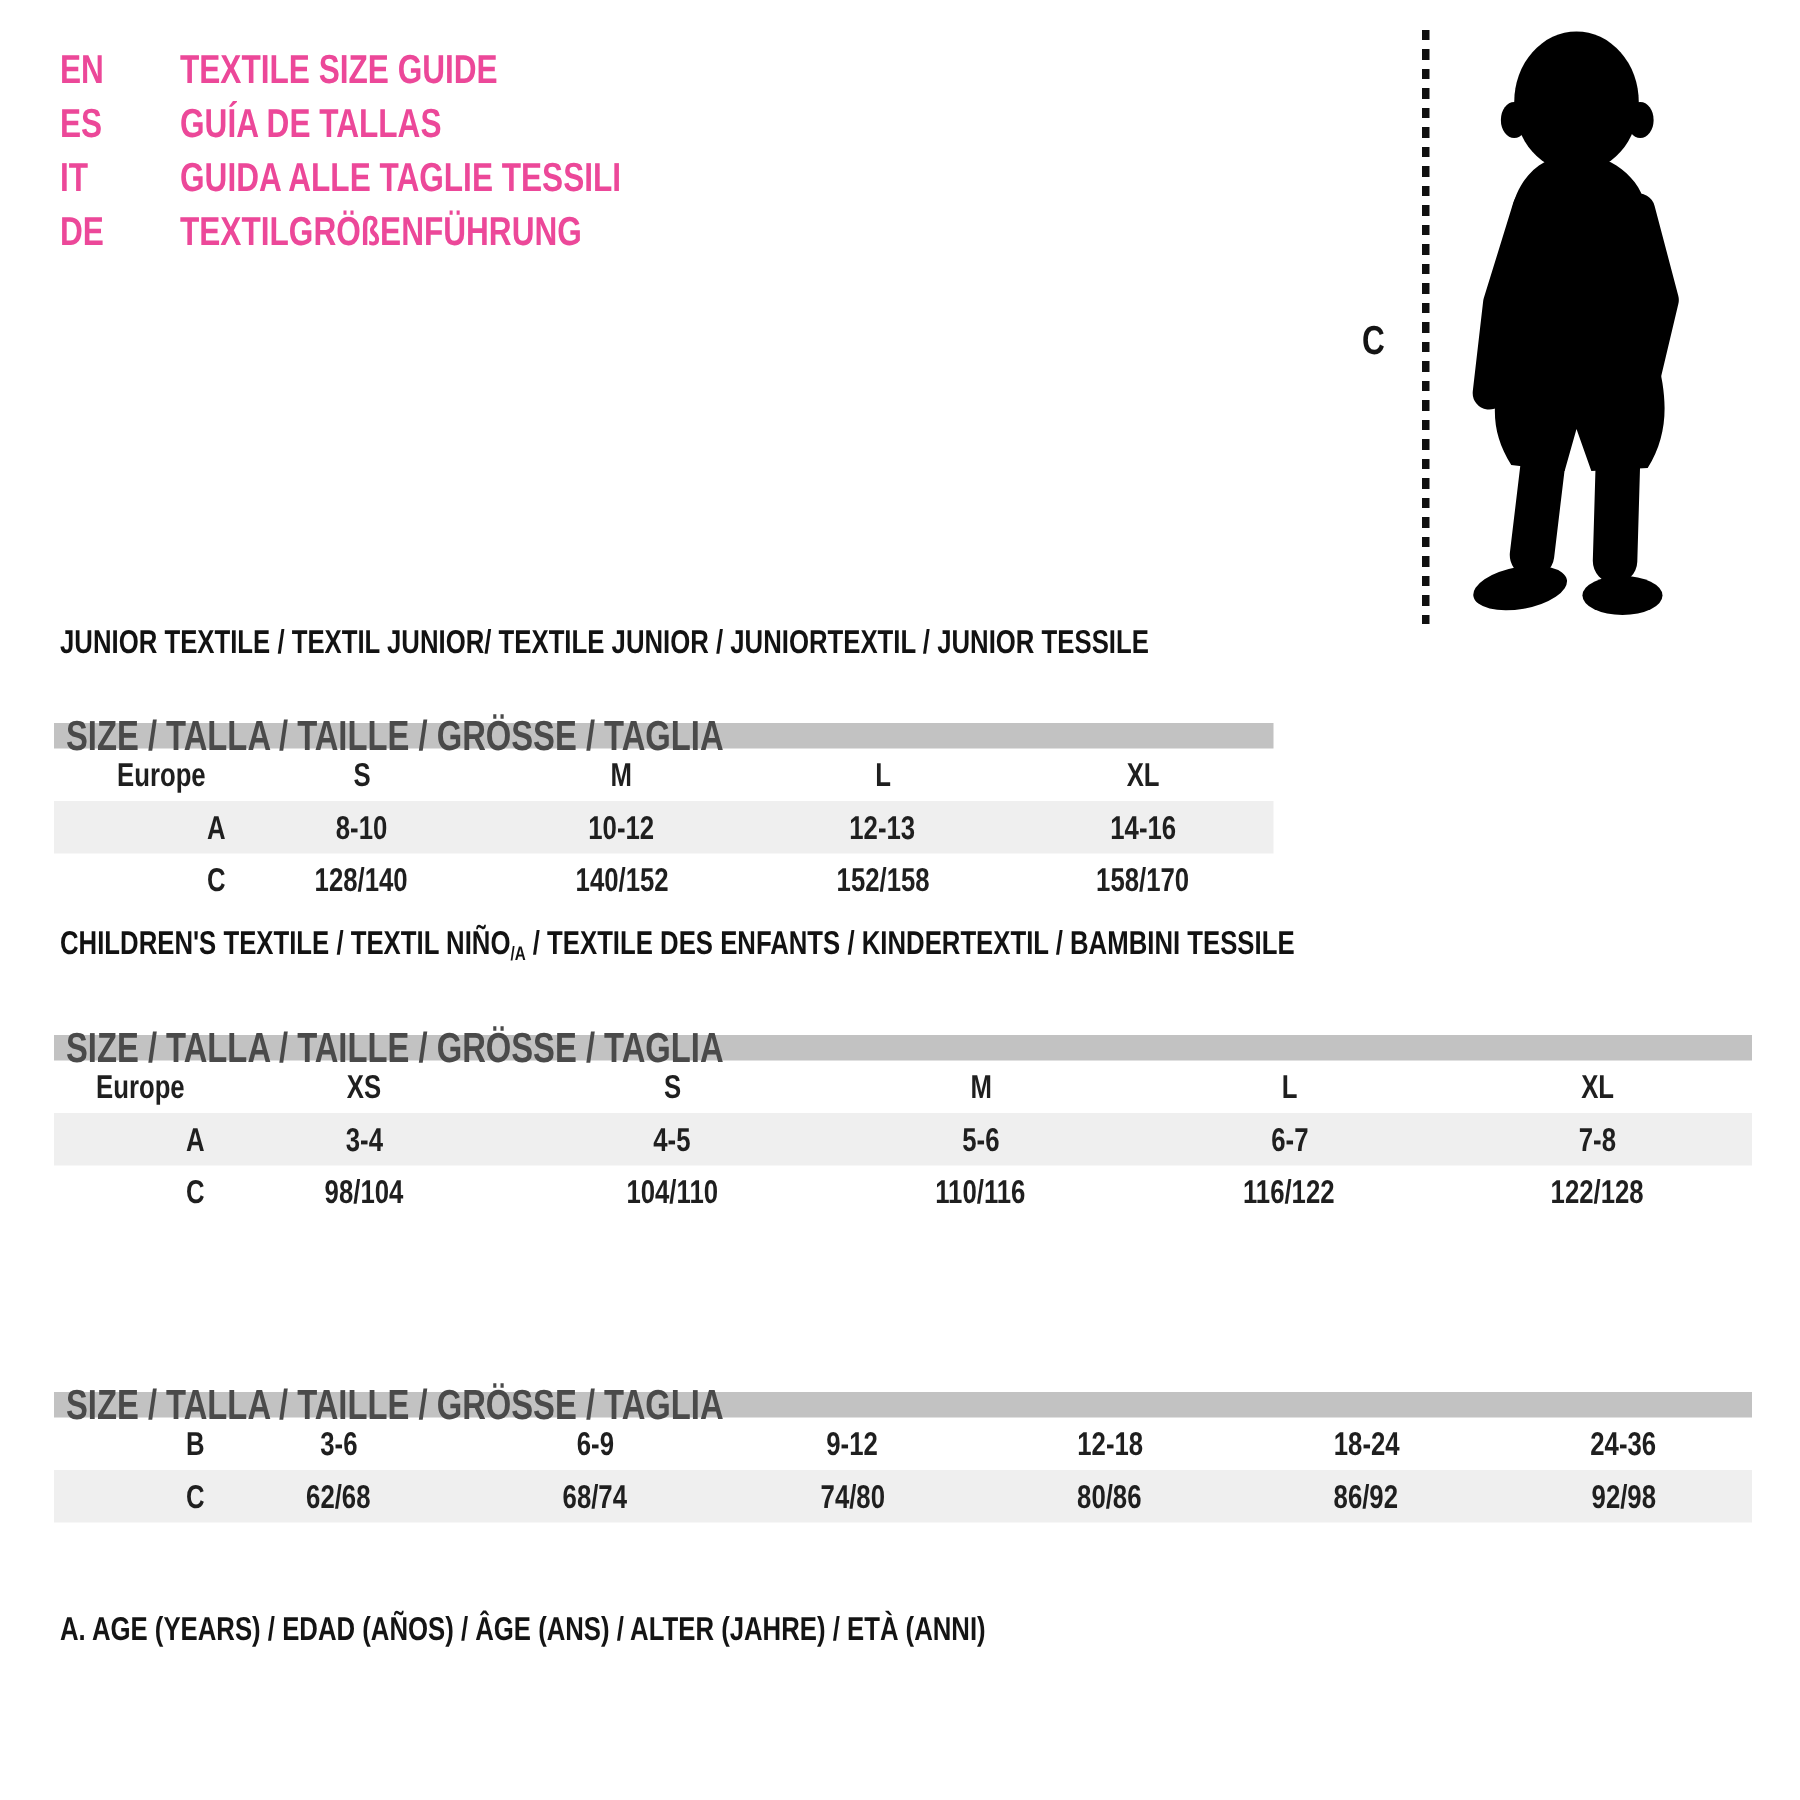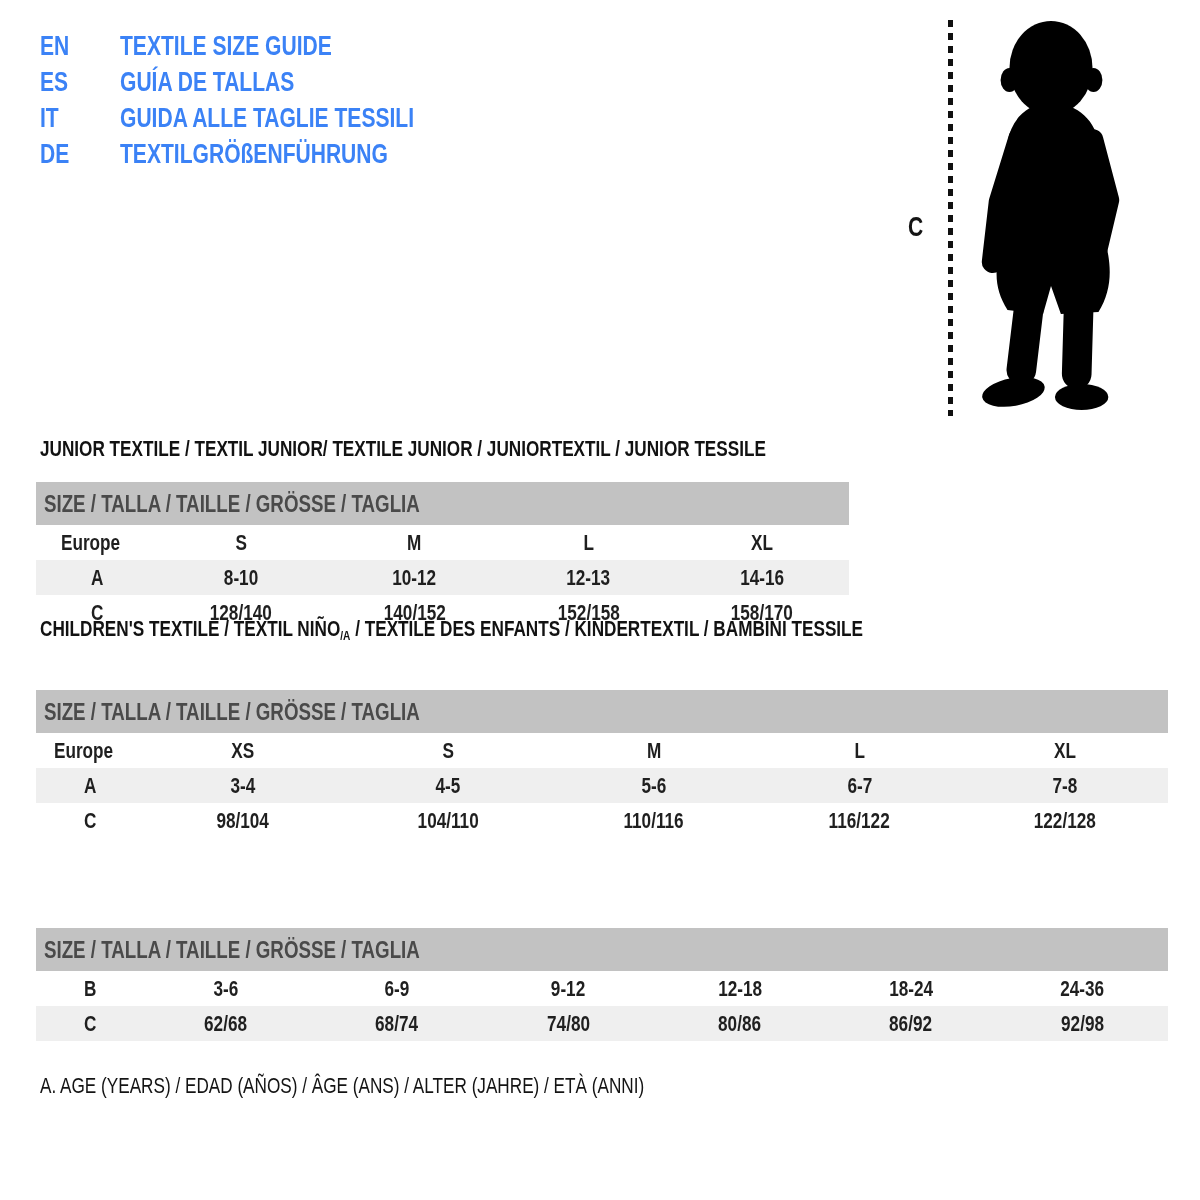--- a/index.html
+++ b/index.html
@@ -15,54 +15,54 @@
     position:relative;width:1200px;height:1200px;background:#fff;
     font-family:"Liberation Sans","DejaVu Sans",sans-serif;
     color:var(--ink);overflow:hidden;
   }
   
   .sx{display:inline-block;transform:scaleX(0.78);transform-origin:0 50%;white-space:nowrap;}
   .sxc{display:inline-block;transform:scaleX(0.78);transform-origin:50% 50%;white-space:nowrap;}
 
   
   .langs{position:absolute;left:40px;top:28px;}
-  .lang-row{display:flex;height:36px;align-items:center;font-size:27px;font-weight:700;color:#3b82f6;}
+  .lang-row{display:flex;height:36px;align-items:center;font-size:27px;font-weight:700;color:#ec4899;}
   .lang-code{width:80px;flex:0 0 80px;}
   
   .figure{position:absolute;left:900px;top:0;width:260px;height:430px;}
   .dash-line{position:absolute;left:48px;top:20px;width:5px;height:396px;
     background:repeating-linear-gradient(to bottom,#101010 0 7px,transparent 7px 13px);}
   .c-label{position:absolute;left:8px;top:212px;font-size:27px;font-weight:700;color:#141414;}
   .sil-box{position:absolute;left:64px;top:18px;width:174px;height:400px;}
   .sil-box svg{width:100%;height:100%;display:block;}
 
   
   .sec-title{position:absolute;left:40px;font-size:22px;font-weight:700;color:#121212;line-height:26px;}
   .sec-title.two{line-height:36px;}
 
   
   .tbl{position:absolute;left:36px;}
-  .tbl .size-bar{height:43px;background:var(--header-bar);display:flex;align-items:center;
-    padding-left:8px;font-size:24px;font-weight:700;color:var(--bar-ink);}
+  .tbl .size-bar{height:17px;background:var(--header-bar);display:flex;align-items:center;
+    padding-left:8px;font-size:28px;font-weight:700;color:var(--bar-ink);}
   .tbl .row{display:grid;height:35px;align-items:center;font-size:22px;font-weight:700;color:#1f1f1f;}
   .tbl .row.alt{background:var(--row-alt);}
-  .tbl .lab{padding-left:8px;text-align:center;}
+  .tbl .lab{padding-left:8px;text-align:right;}
   .tbl .cell{text-align:center;}
   .t-junior{top:482px;width:813px;}
   .t-junior .row{grid-template-columns:118px repeat(4,1fr);}
   .t-children{top:690px;width:1132px;}
   .t-children .row{grid-template-columns:104px repeat(5,1fr);}
   .t-babies{top:928px;width:1132px;}
   .t-babies .row{grid-template-columns:104px repeat(6,1fr);}
 
   .sub-a{font-size:13px;vertical-align:-4px;font-weight:700;}
 
   
   .legend{position:absolute;left:40px;top:1068px;}
-  .legend-line{height:36px;display:flex;align-items:center;font-size:22px;font-weight:400;color:#141414;}
+  .legend-line{height:36px;display:flex;align-items:center;font-size:22px;font-weight:700;color:#141414;}
 </style>
 </head>
 <body>
 
 <div class="page">
 
   <div class="langs">
     <div class="lang-row">
       <span class="lang-code"><span class="sx">EN</span></span>
       <span class="sx">TEXTILE SIZE GUIDE</span>
@@ -96,21 +96,21 @@
           <path d="M40,220 C30,250 30,270 44,292 L80,296 L88,268 L98,296 L136,294 C150,272 150,248 142,220 Z"></path>
           <path d="M66,286 L58,352" fill="none" stroke="#000000" stroke-width="30" stroke-linecap="round"></path>
           <path d="M116,288 L114,356" fill="none" stroke="#000000" stroke-width="30" stroke-linecap="round"></path>
           <ellipse cx="50" cy="374" rx="32" ry="14" transform="rotate(-10 50 374)"></ellipse>
           <ellipse cx="119" cy="379" rx="27" ry="13"></ellipse>
         </g>
       </svg>
     </div>
   </div>
 
-  <div class="sec-title" style="top:436px;">
+  <div class="sec-title" style="top:415px;">
     <span class="sx">JUNIOR TEXTILE / TEXTIL JUNIOR/ TEXTILE JUNIOR / JUNIORTEXTIL / JUNIOR TESSILE</span>
   </div>
   <div class="tbl t-junior">
     <div class="size-bar">
         <span class="sx">SIZE / TALLA / TAILLE / GRÖSSE / TAGLIA</span>
       </div>
     <div class="row">
       <div class="lab"><span class="sx">Europe</span></div>
       <div class="cell"><span class="sxc">S</span></div>
       <div class="cell"><span class="sxc">M</span></div>

